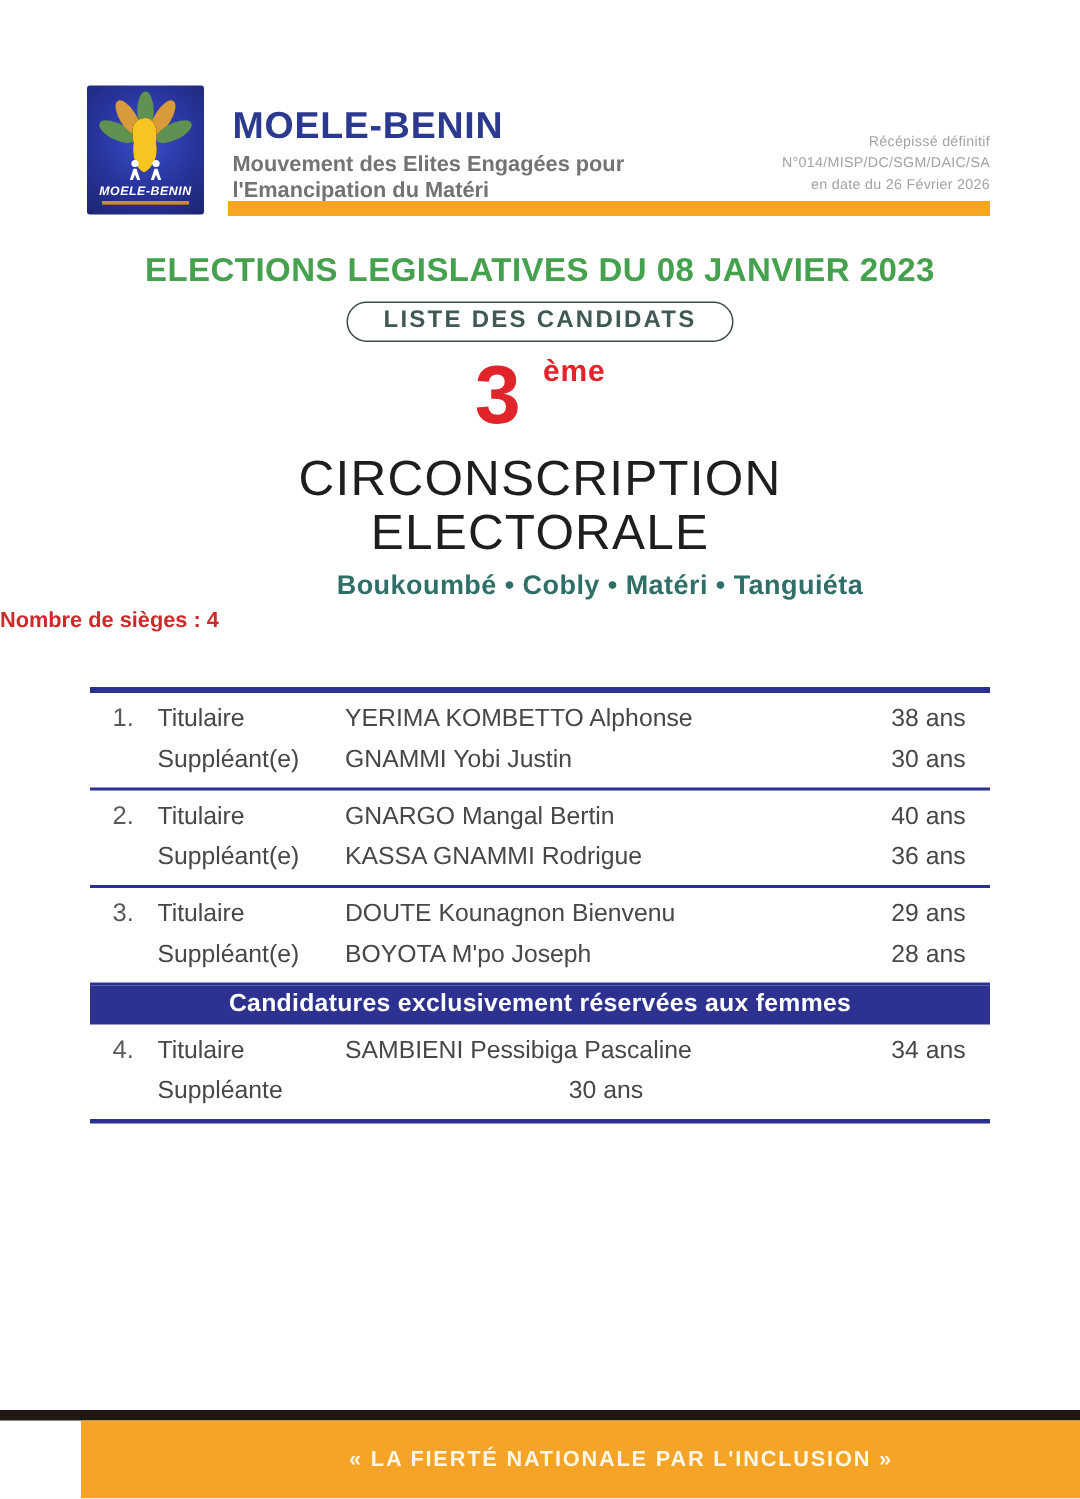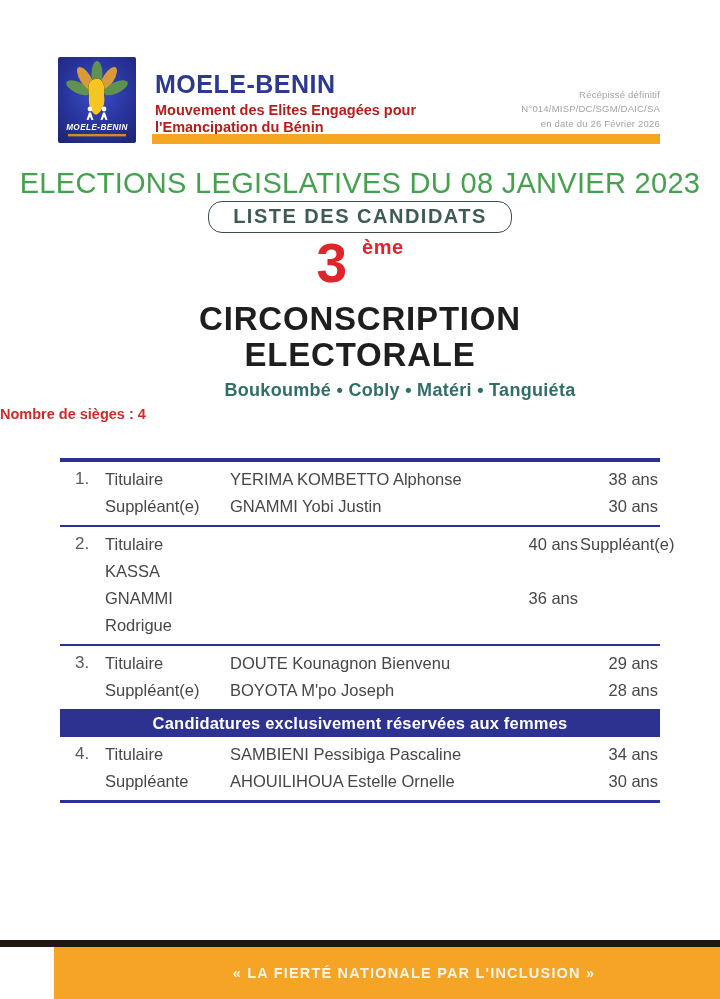--- a/index.html
+++ b/index.html
@@ -24,57 +24,57 @@
   }
   .logo svg { display: block; width: 100%; height: 100%; }
 
   .party-block { position: absolute; left: 155px; top: 71px; width: 330px; }
   .party-name {
     font-size: 25px; font-weight: 800; color: #2b3990;
     letter-spacing: 0.5px; line-height: 1.1;
   }
   .party-subtitle {
     margin-top: 3px; font-size: 14.5px; font-weight: 700;
-    color: #b91c1c; line-height: 1.22;
+    color: #737373; line-height: 1.22;
   }
 
   .receipt {
     position: absolute; right: 60px; top: 88px;
     text-align: right; font-size: 9.5px; color: #a3a3a3;
     line-height: 1.5; letter-spacing: 0.2px;
   }
 
   .header-orange-bar {
     position: absolute; left: 152px; top: 134px;
     width: 508px; height: 10px; background: #f5a623;
   }
 
   
   .election-title {
     position: absolute; left: 0; top: 167px; width: 100%;
-    text-align: center; font-size: 29px; font-weight: 400;
+    text-align: center; font-size: 22px; font-weight: 700;
     color: #45a14d; letter-spacing: 0.3px;
   }
   .badge-wrap { position: absolute; left: 0; top: 201px; width: 100%; text-align: center; }
   .list-badge {
     display: inline-block; border: 1.5px solid #3e4c4c; border-radius: 14px;
-    padding: 3px 24px 4px; font-size: 20px; font-weight: 700;
+    padding: 3px 24px 4px; font-size: 16px; font-weight: 700;
     color: #3f5a55; letter-spacing: 1.5px;
   }
 
   .ordinal {
     position: absolute; left: 0; top: 236px; width: 100%;
     text-align: center; color: #e1232a; line-height: 1;
   }
   .ordinal .big { font-size: 55px; font-weight: 800; }
   .ordinal .sup { font-size: 20px; font-weight: 800; vertical-align: 28px; letter-spacing: 0.5px; margin-left: 15px; }
 
   .district-name {
     position: absolute; left: 0; top: 301px; width: 100%;
-    text-align: center; font-size: 33px; font-weight: 700;
+    text-align: center; font-size: 33px; font-weight: 400;
     color: #1e1e1e; line-height: 1.08; letter-spacing: 0.8px;
   }
   .communes {
     position: absolute; left: 0; top: 380px; width: 100%;
     text-align: center; font-size: 18px; font-weight: 700;
     color: #2f6f68; letter-spacing: 0.3px; margin-left: 40px;
   }
   .seats {
     position: absolute; left: 0; top: 406px; width: 100%;
     text-align: left; font-size: 14.5px; font-weight: 700; color: #cf2a2a;
@@ -92,21 +92,21 @@
     grid-template-rows: auto auto;
     align-items: center;
     padding: 4px 0 5px;
     border-bottom: 2.5px solid #2b3190;
   }
   .group .num {
     grid-row: 1 / 3; align-self: start;
     font-size: 17px; color: #5a5a5a; padding-left: 15px; padding-top: 3px;
   }
   .group .cell { font-size: 16.5px; line-height: 27px; }
-  .group .age { text-align: right; padding-right: 2px; }
+  .group .age { text-align: center; padding-right: 2px; }
 
   .women-banner {
     background: #2d3190; color: #ffffff;
     text-align: center; font-size: 16.5px; font-weight: 700;
     padding: 3px 0 4px; letter-spacing: 0.2px;
   }
   .group.last { border-bottom: 3px solid #2b3190; }
 
   
   .footer-dark {
@@ -150,21 +150,21 @@
       <text x="39" y="73" text-anchor="middle" font-size="8.2" font-style="italic" font-weight="bold" fill="#ffffff" letter-spacing="0.4" font-family="Liberation Sans, sans-serif">MOELE-BENIN</text>
 
       <rect x="10" y="77" width="58" height="2.4" fill="#e8941f" opacity="0.9"></rect>
     </svg>
   </div>
 
   <div class="party-block">
     <div class="party-name">MOELE-BENIN</div>
     <div class="party-subtitle">
       <div>Mouvement des Elites Engagées pour</div>
-      <div>l'Emancipation du Bénin</div>
+      <div>l'Emancipation du Matéri</div>
     </div>
   </div>
 
   <div class="receipt">
     <div>Récépissé définitif</div>
     <div>N°014/MISP/DC/SGM/DAIC/SA</div>
     <div>en date du 26 Février 2026</div>
   </div>
 
   <div class="header-orange-bar"></div>
@@ -195,20 +195,21 @@
       <div class="cell name">YERIMA KOMBETTO Alphonse</div>
       <div class="cell age">38 ans</div>
       <div class="cell role">Suppléant(e)</div>
       <div class="cell name">GNAMMI Yobi Justin</div>
       <div class="cell age">30 ans</div>
     </div>
 
     <div class="group">
       <div class="num">2.</div>
       <div class="cell role">Titulaire</div>
+      <div class="cell name">GNARGO Mangal Bertin</div>
       <div class="cell age">40 ans</div>
       <div class="cell role">Suppléant(e)</div>
       <div class="cell name">KASSA GNAMMI Rodrigue</div>
       <div class="cell age">36 ans</div>
     </div>
 
     <div class="group">
       <div class="num">3.</div>
       <div class="cell role">Titulaire</div>
       <div class="cell name">DOUTE Kounagnon Bienvenu</div>
@@ -219,21 +220,20 @@
     </div>
 
     <div class="women-banner">Candidatures exclusivement réservées aux femmes</div>
 
     <div class="group last">
       <div class="num">4.</div>
       <div class="cell role">Titulaire</div>
       <div class="cell name">SAMBIENI Pessibiga Pascaline</div>
       <div class="cell age">34 ans</div>
       <div class="cell role">Suppléante</div>
-      <div class="cell name">AHOUILIHOUA Estelle Ornelle</div>
       <div class="cell age">30 ans</div>
     </div>
 
   </div>
 
   <div class="footer-dark"></div>
   <div class="footer-orange">
     <div class="motto">« LA FIERTÉ NATIONALE PAR L'INCLUSION »</div>
   </div>
 

